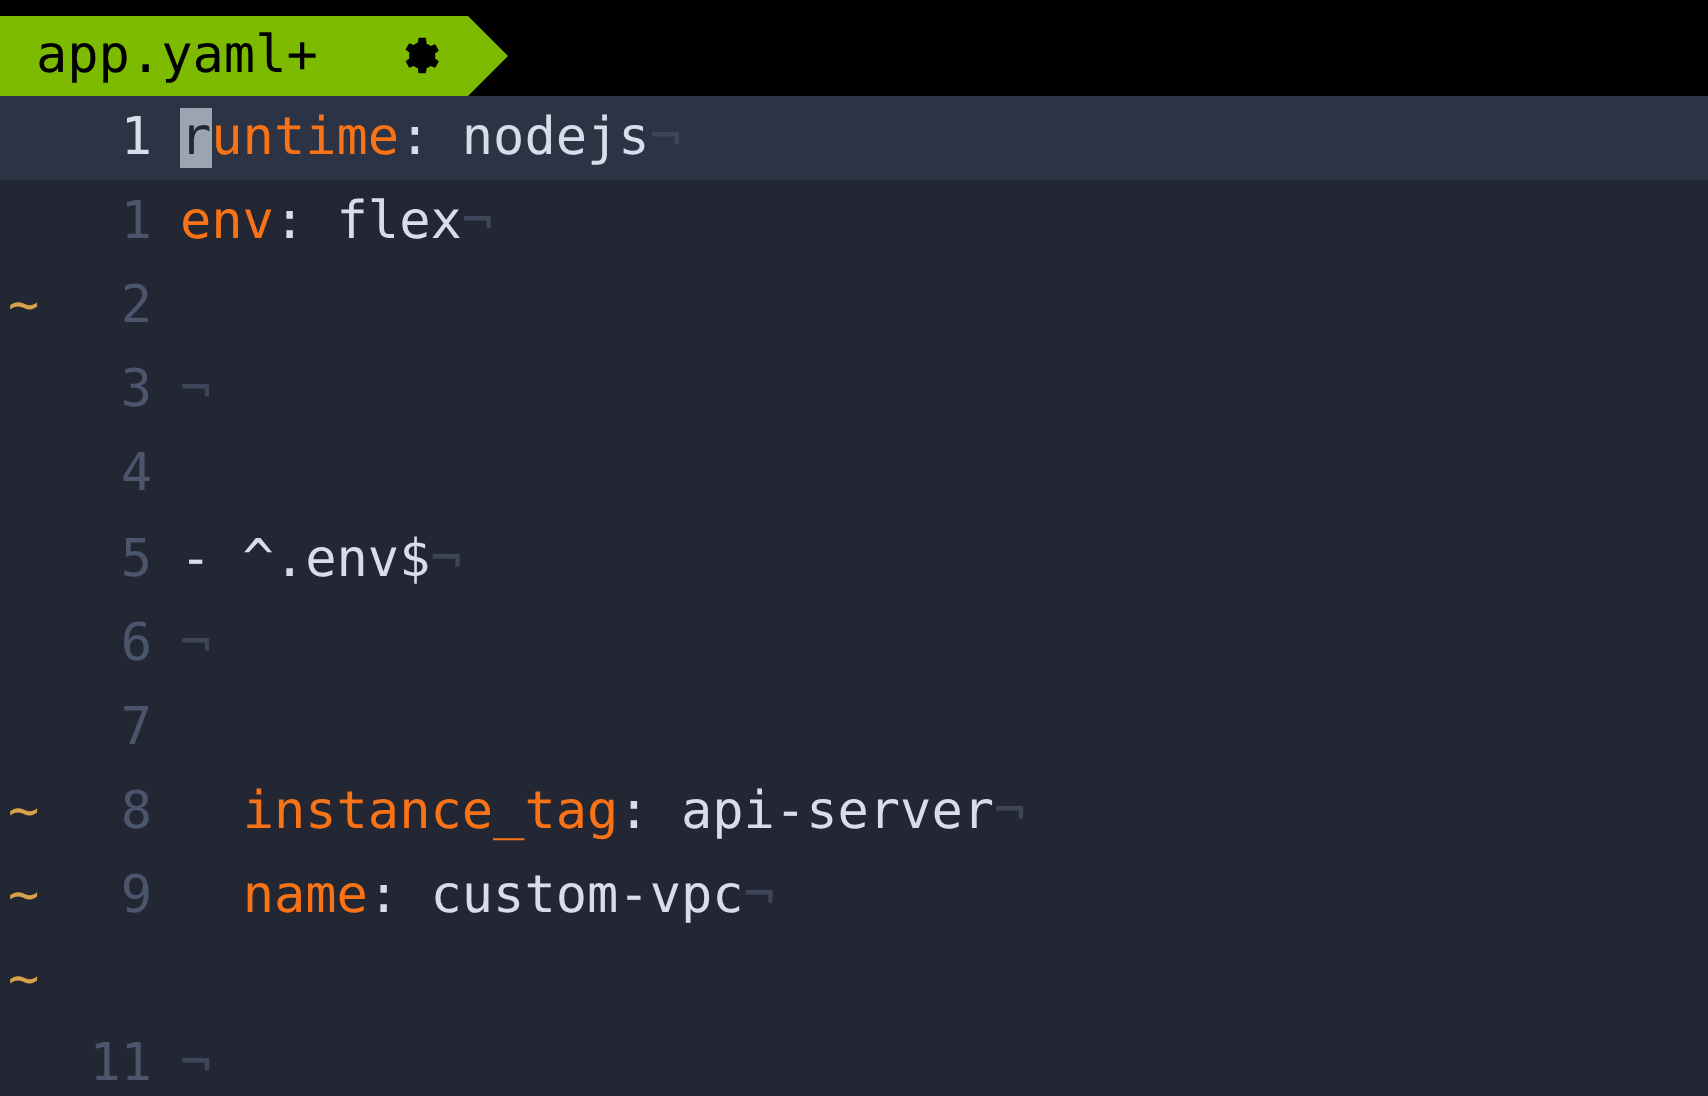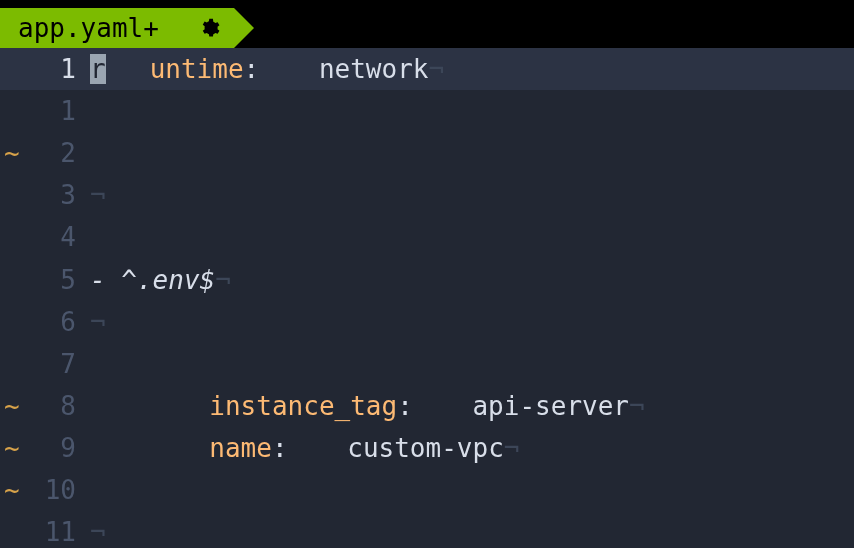--- a/index.html
+++ b/index.html
@@ -75,49 +75,49 @@
   }
   .num-col {
     width: 62px;
     text-align: right;
     color: #4b566c;
     padding-right: 14px;
   }
   .line.current .num-col { color: #d8dee9; }
 
   .code { display: inline; }
-  .key   { color: #fdba74; margin-left: 44px; }
+  .key   { color: #f97316; }
   .colon { color: #d8dee9; }
   .val   { color: #d8dee9; }
-  .punct { color: #d8dee9; font-style: italic; }
+  .punct { color: #d8dee9; }
   .ws    { color: #3c4658; }
   .cur   { background: #9aa5b1; color: #222733; }
 </style>
 </head>
 <body>
 
 <div class="topbar"></div>
 
 <div class="tabbar">
   <div class="tab">
     <span class="tab-name">app.yaml+</span>
     <span class="gear">
       <svg viewBox="0 0 24 24" fill="#000">
           <path d="M12 8a4 4 0 1 0 0 8 4 4 0 0 0 0-8zm9.4 4a7.5 7.5 0 0 0-.1-1.3l2.1-1.6-2-3.5-2.5 1a7.6 7.6 0 0 0-2.2-1.3L16.3 2h-4l-.4 2.7a7.6 7.6 0 0 0-2.2 1.3l-2.5-1-2 3.5 2.1 1.6A7.5 7.5 0 0 0 7.2 12c0 .4 0 .9.1 1.3l-2.1 1.6 2 3.5 2.5-1c.7.5 1.4 1 2.2 1.3l.4 2.7h4l.4-2.7c.8-.3 1.5-.8 2.2-1.3l2.5 1 2-3.5-2.1-1.6c.1-.4.1-.9.1-1.3z"></path>
         </svg>
     </span>
   </div>
 </div>
 
 <div class="editor" id="editor">
-    <div class="line current"><span class="sign-col"></span><span class="num-col">1</span><span class="code"><span class="cur">r</span><span class="key">untime</span><span class="colon">:</span><span class="key"> </span><span class="val">network</span><span class="ws">¬</span></span></div>
-    <div class="line"><span class="sign-col"></span><span class="num-col">1</span></div>
+    <div class="line current"><span class="sign-col"></span><span class="num-col">1</span><span class="code"><span class="cur">r</span><span class="key">untime</span><span class="colon">:</span><span class="key"> </span><span class="val">nodejs</span><span class="ws">¬</span></span></div>
+    <div class="line"><span class="sign-col"></span><span class="num-col">1</span><span class="code"><span class="key">env</span><span class="colon">:</span><span class="key"> </span><span class="val">flex</span><span class="ws">¬</span></span></div>
     <div class="line"><span class="sign-col">~</span><span class="num-col">2</span></div>
     <div class="line"><span class="sign-col"></span><span class="num-col">3</span><span class="code"><span class="ws">¬</span></span></div>
     <div class="line"><span class="sign-col"></span><span class="num-col">4</span></div>
     <div class="line"><span class="sign-col"></span><span class="num-col">5</span><span class="code"><span class="punct">- ^.env$</span><span class="ws">¬</span></span></div>
     <div class="line"><span class="sign-col"></span><span class="num-col">6</span><span class="code"><span class="ws">¬</span></span></div>
     <div class="line"><span class="sign-col"></span><span class="num-col">7</span></div>
     <div class="line"><span class="sign-col">~</span><span class="num-col">8</span><span class="code"><span class="key">  </span><span class="key">instance_tag</span><span class="colon">:</span><span class="key"> </span><span class="val">api-server</span><span class="ws">¬</span></span></div>
     <div class="line"><span class="sign-col">~</span><span class="num-col">9</span><span class="code"><span class="key">  </span><span class="key">name</span><span class="colon">:</span><span class="key"> </span><span class="val">custom-vpc</span><span class="ws">¬</span></span></div>
-    <div class="line"><span class="sign-col">~</span><span class="num-col">10</span></div>
+    <div class="line"><span class="sign-col">~</span></div>
     <div class="line"><span class="sign-col"></span><span class="num-col">11</span><span class="code"><span class="ws">¬</span></span></div>
   </div>
 
 </body></html>

